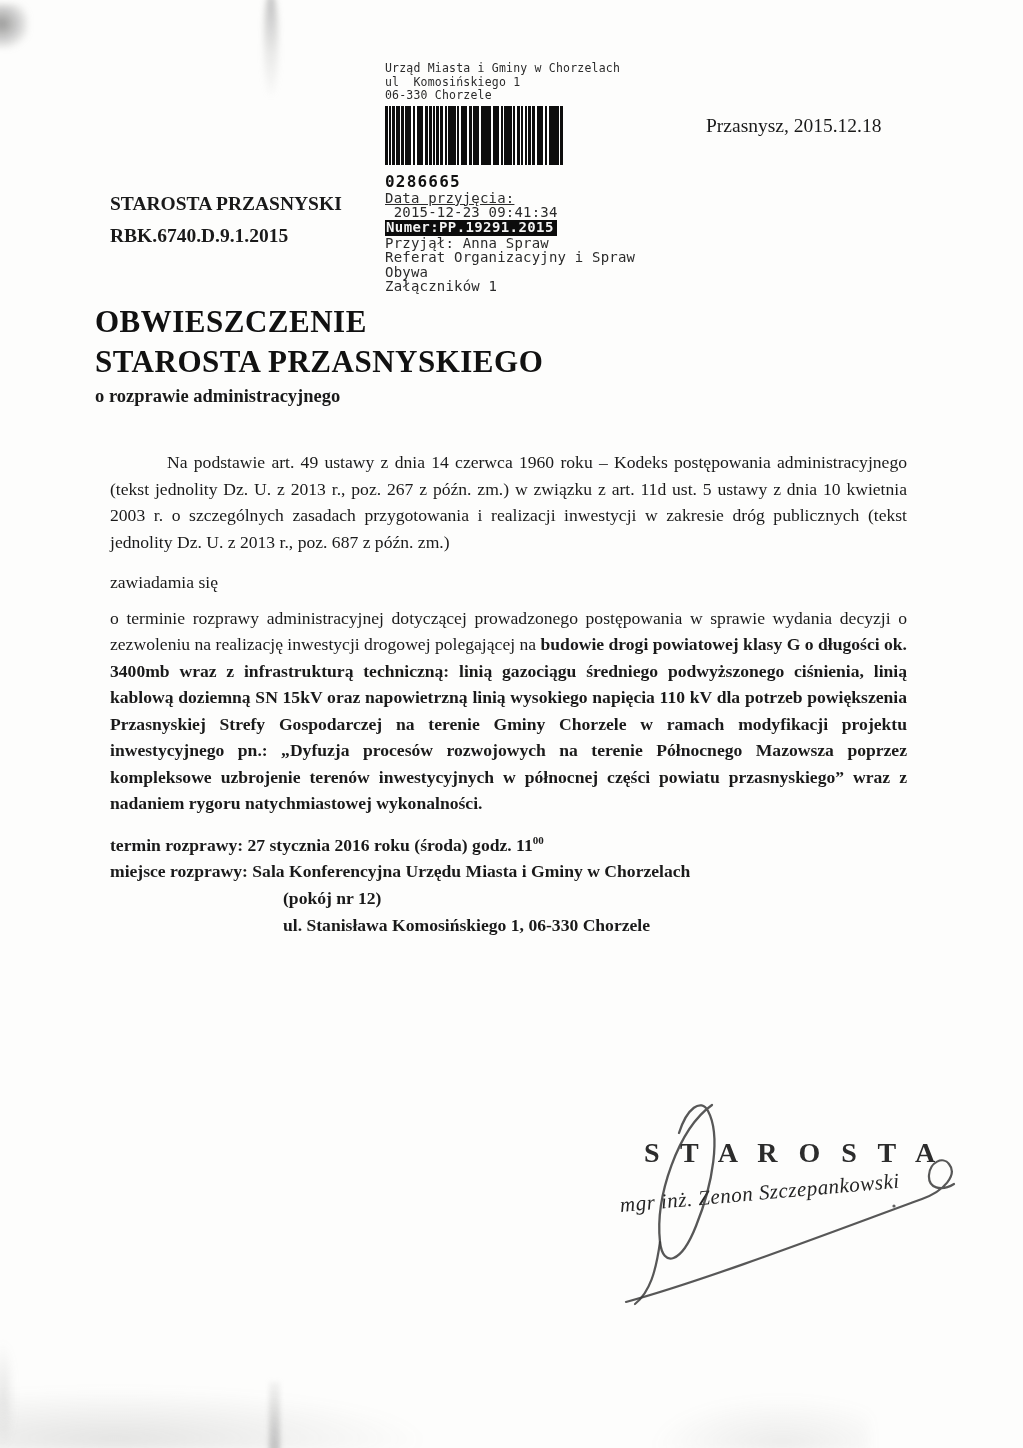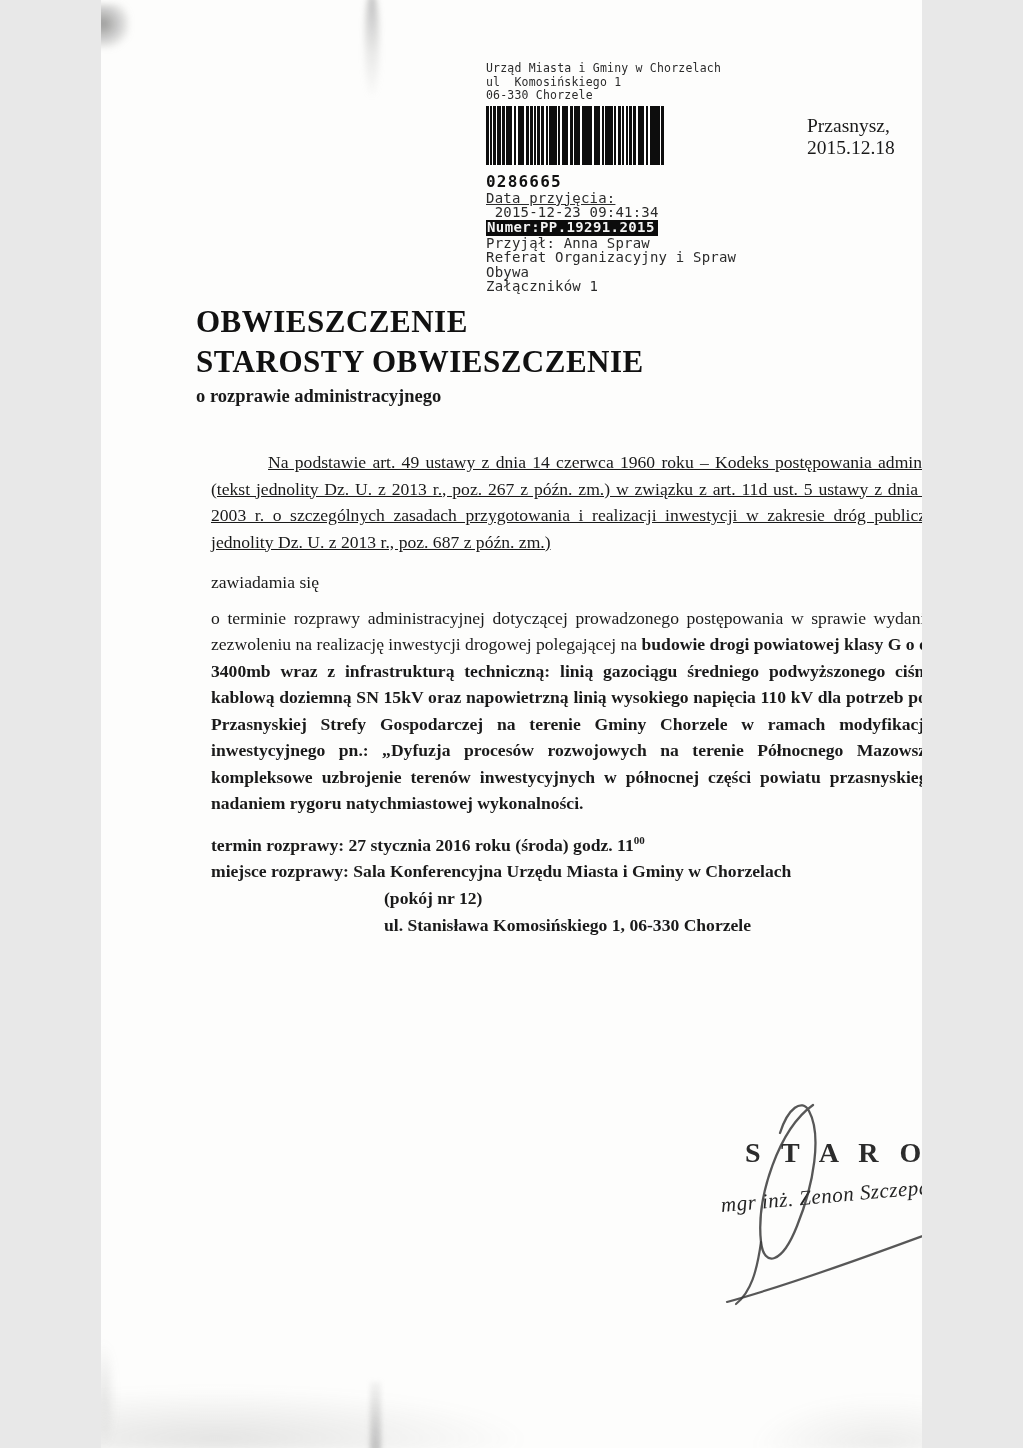--- a/index.html
+++ b/index.html
@@ -1,18 +1,18 @@
 <!DOCTYPE html>
 <html lang="pl"><head>
 <meta charset="utf-8">
 <style>
   html,body{margin:0;padding:0;background:#e8e8e8;}
   .page{
     position:relative;
-    width:821px;height:1448px;
+    width:1023px;height:1448px;
     background:#fdfdfc;
     overflow:hidden;
     font-family:"Liberation Serif", serif;
     color:#1a1a1a;
     margin:0 auto;
   }
   
   .smudge-corner{
     position:absolute;left:-10px;top:4px;width:38px;height:44px;
     background:radial-gradient(ellipse at 30% 45%, rgba(70,70,70,.55), rgba(120,120,120,.22) 58%, transparent 78%);
@@ -76,21 +76,21 @@
   
   .title-block{position:absolute;left:95px;top:302px;width:815px;text-align:left;}
   .title-line{font-size:31px;font-weight:bold;line-height:40px;letter-spacing:.5px;margin:0;color:#111;}
   .title-sub{font-size:18.5px;font-weight:bold;margin-top:4px;}
   
   .body-block{
     position:absolute;left:110px;top:449px;width:797px;
     font-size:17.6px;line-height:26.5px;text-align:justify;
   }
   .body-block p{margin:0;}
-  .p-indent{text-indent:57px;text-decoration:underline;}
+  .p-indent{text-indent:57px;}
   .notice-heading{text-align:left;font-weight:normal;margin:14px 0 9px 0 !important;}
   .info-block{margin-top:15px;font-weight:bold;line-height:26.9px;}
   .info-line{display:block;}
   .info-line.indent{padding-left:173px;}
   .info-block sup{font-size:11px;vertical-align:super;line-height:0;}
   
   .signature{position:absolute;left:560px;top:1075px;width:430px;height:250px;}
   .sig-title{
     position:absolute;left:84px;top:62px;
     font-size:28px;letter-spacing:7px;color:#2c2c2c;font-weight:600;
@@ -123,24 +123,28 @@
     <div class="stamp-number">0286665</div>
     <div class="stamp-detail"><span class="label-underline">Data przyjęcia:</span><span style="white-space:pre;"> 2015-12-23 09:41:34</span></div>
     <div class="stamp-detail"><span class="stamp-line inverse">Numer:PP.19291.2015</span></div>
     <div class="stamp-detail">Przyjął: Anna Spraw</div>
     <div class="stamp-detail">Referat Organizacyjny i Spraw Obywa</div>
     <div class="stamp-detail">Załączników 1</div>
   </div>
 
   <div class="date-line">Przasnysz, 2015.12.18</div>
 
+  <div class="sender">
+    <div>STAROSTA PRZASNYSKI</div>
+    <div>RBK.6740.D.9.1.2015</div>
+  </div>
 
   <div class="title-block">
     <div class="title-line">OBWIESZCZENIE</div>
-    <div class="title-line">STAROSTY OBWIESZCZENIE</div>
+    <div class="title-line">STAROSTA PRZASNYSKIEGO</div>
     <div class="title-sub">o rozprawie administracyjnego</div>
   </div>
 
   <div class="body-block">
     <p class="p-indent">Na podstawie art. 49 ustawy z dnia 14 czerwca 1960 roku – Kodeks postępowania administracyjnego (tekst jednolity Dz. U. z 2013 r., poz. 267 z późn. zm.) w związku z art. 11d ust. 5 ustawy z dnia 10 kwietnia 2003 r. o szczególnych zasadach przygotowania i realizacji inwestycji w zakresie dróg publicznych (tekst jednolity Dz. U. z 2013 r., poz. 687 z późn. zm.)</p>
     <p class="notice-heading">zawiadamia się</p>
     <p><span>o terminie rozprawy administracyjnej dotyczącej prowadzonego postępowania w sprawie wydania decyzji o zezwoleniu na realizację inwestycji drogowej polegającej na </span><b>budowie drogi powiatowej klasy G o długości ok. 3400mb wraz z infrastrukturą techniczną: linią gazociągu średniego podwyższonego ciśnienia, linią kablową doziemną SN 15kV oraz napowietrzną linią wysokiego napięcia 110 kV dla potrzeb powiększenia Przasnyskiej Strefy Gospodarczej na terenie Gminy Chorzele w ramach modyfikacji projektu inwestycyjnego pn.: „Dyfuzja procesów rozwojowych na terenie Północnego Mazowsza poprzez kompleksowe uzbrojenie terenów inwestycyjnych w północnej części powiatu przasnyskiego” wraz z nadaniem rygoru natychmiastowej wykonalności.</b></p>
     <div class="info-block">
       <span class="info-line"><span>termin rozprawy: 27 stycznia 2016 roku (środa) godz. 11</span><sup>00</sup></span>
       <span class="info-line">miejsce rozprawy: Sala Konferencyjna Urzędu Miasta i Gminy w Chorzelach</span>

